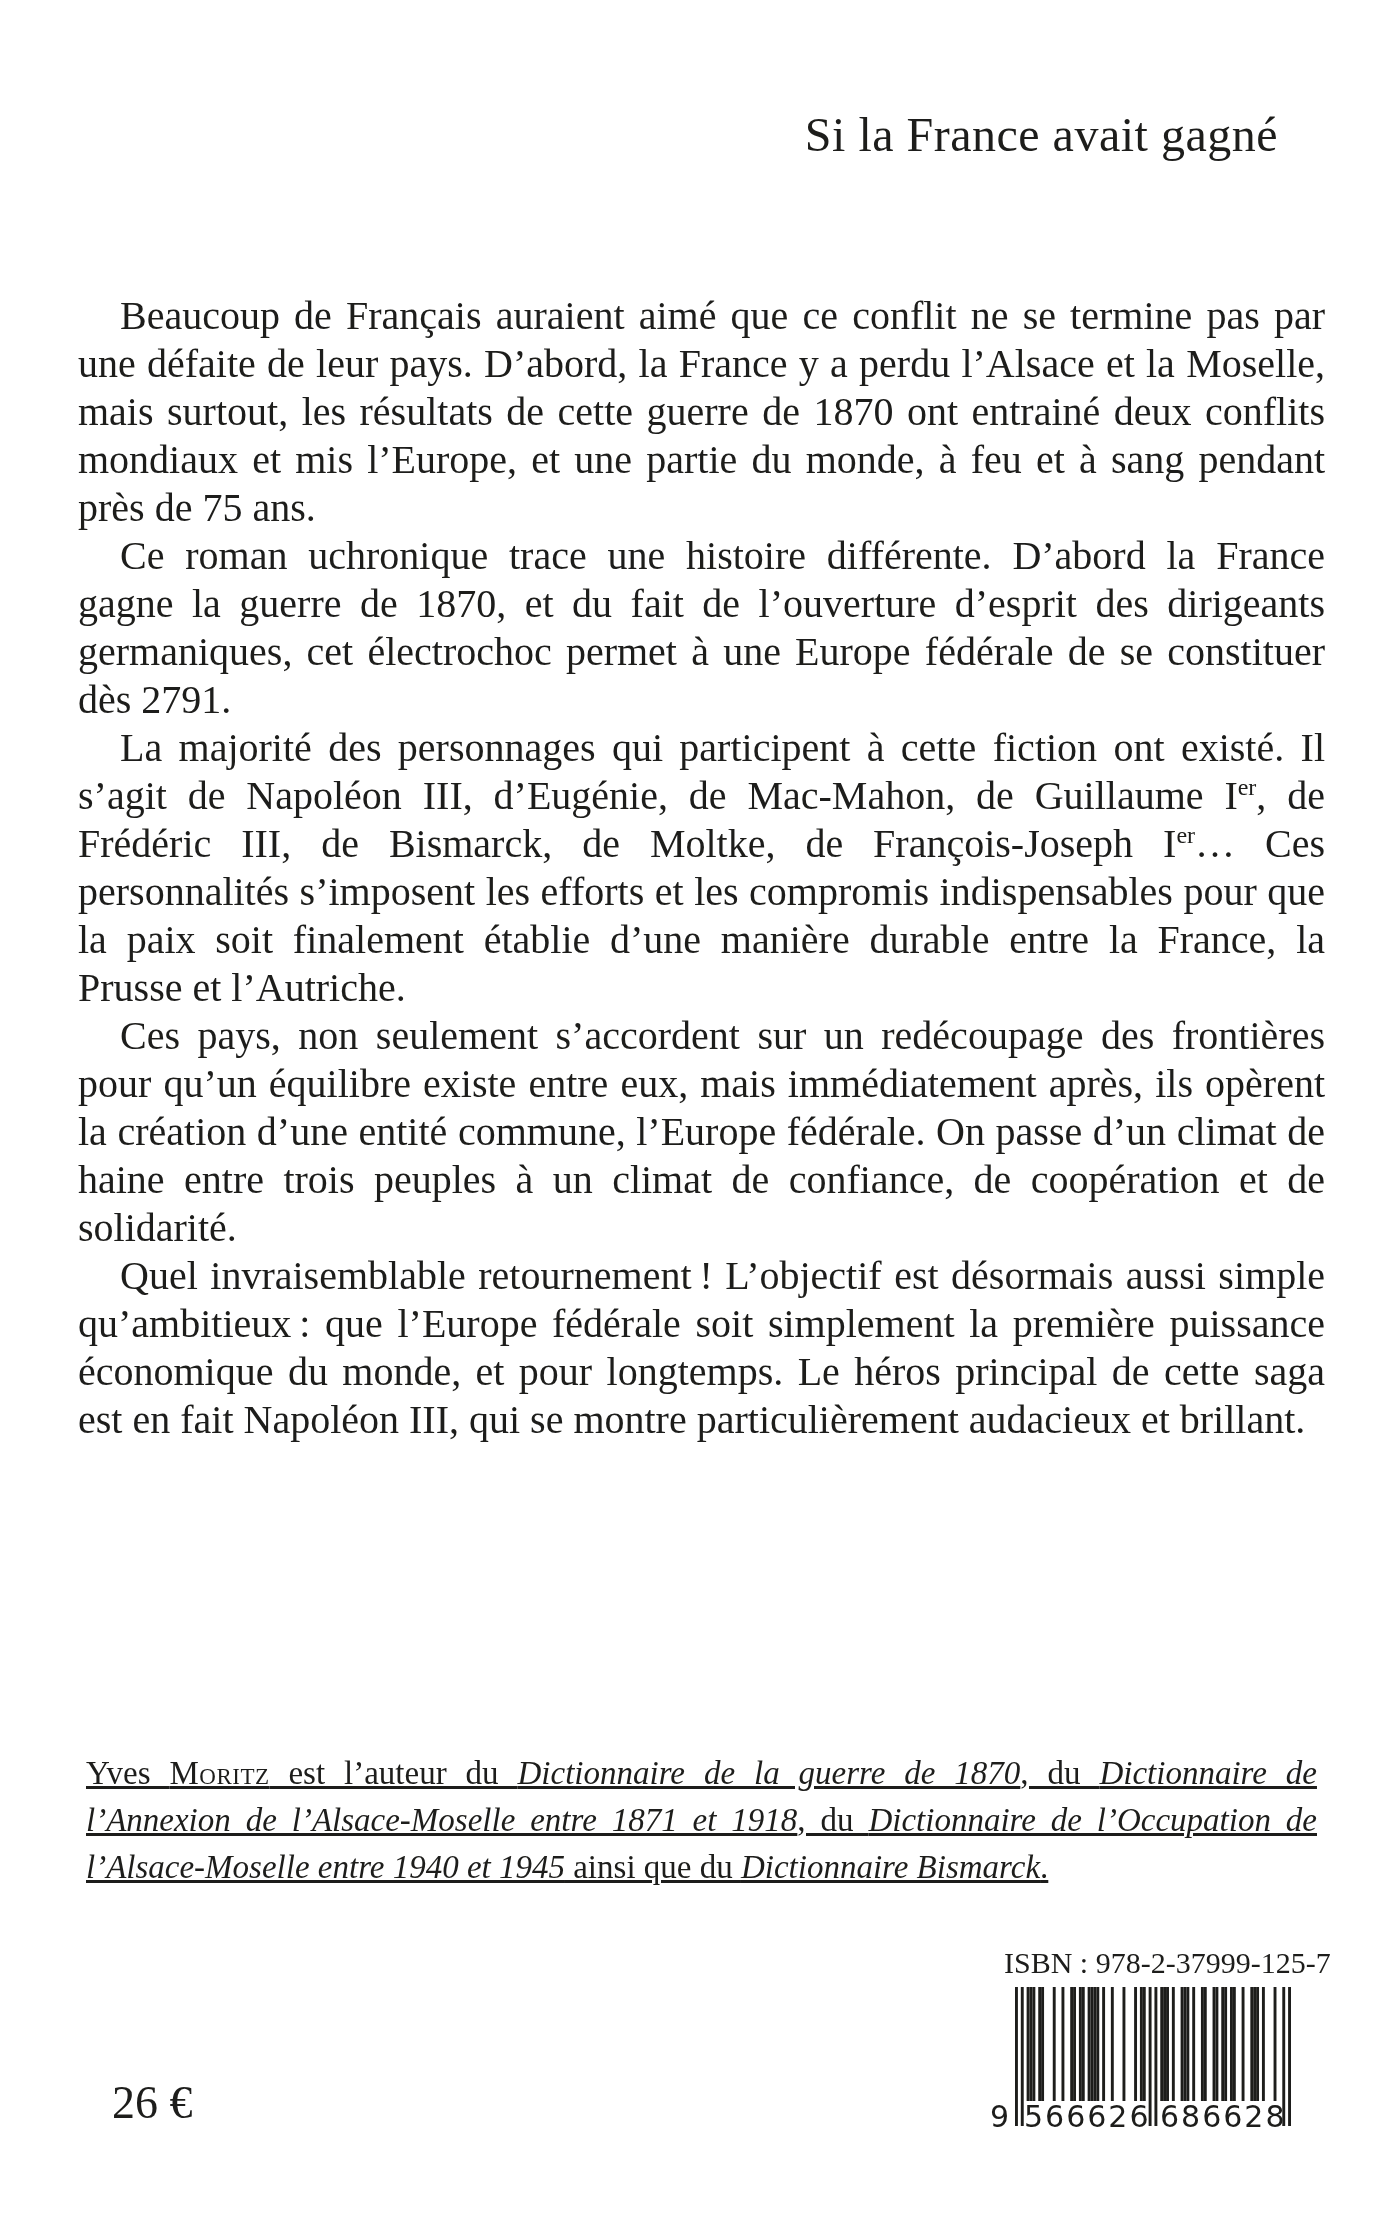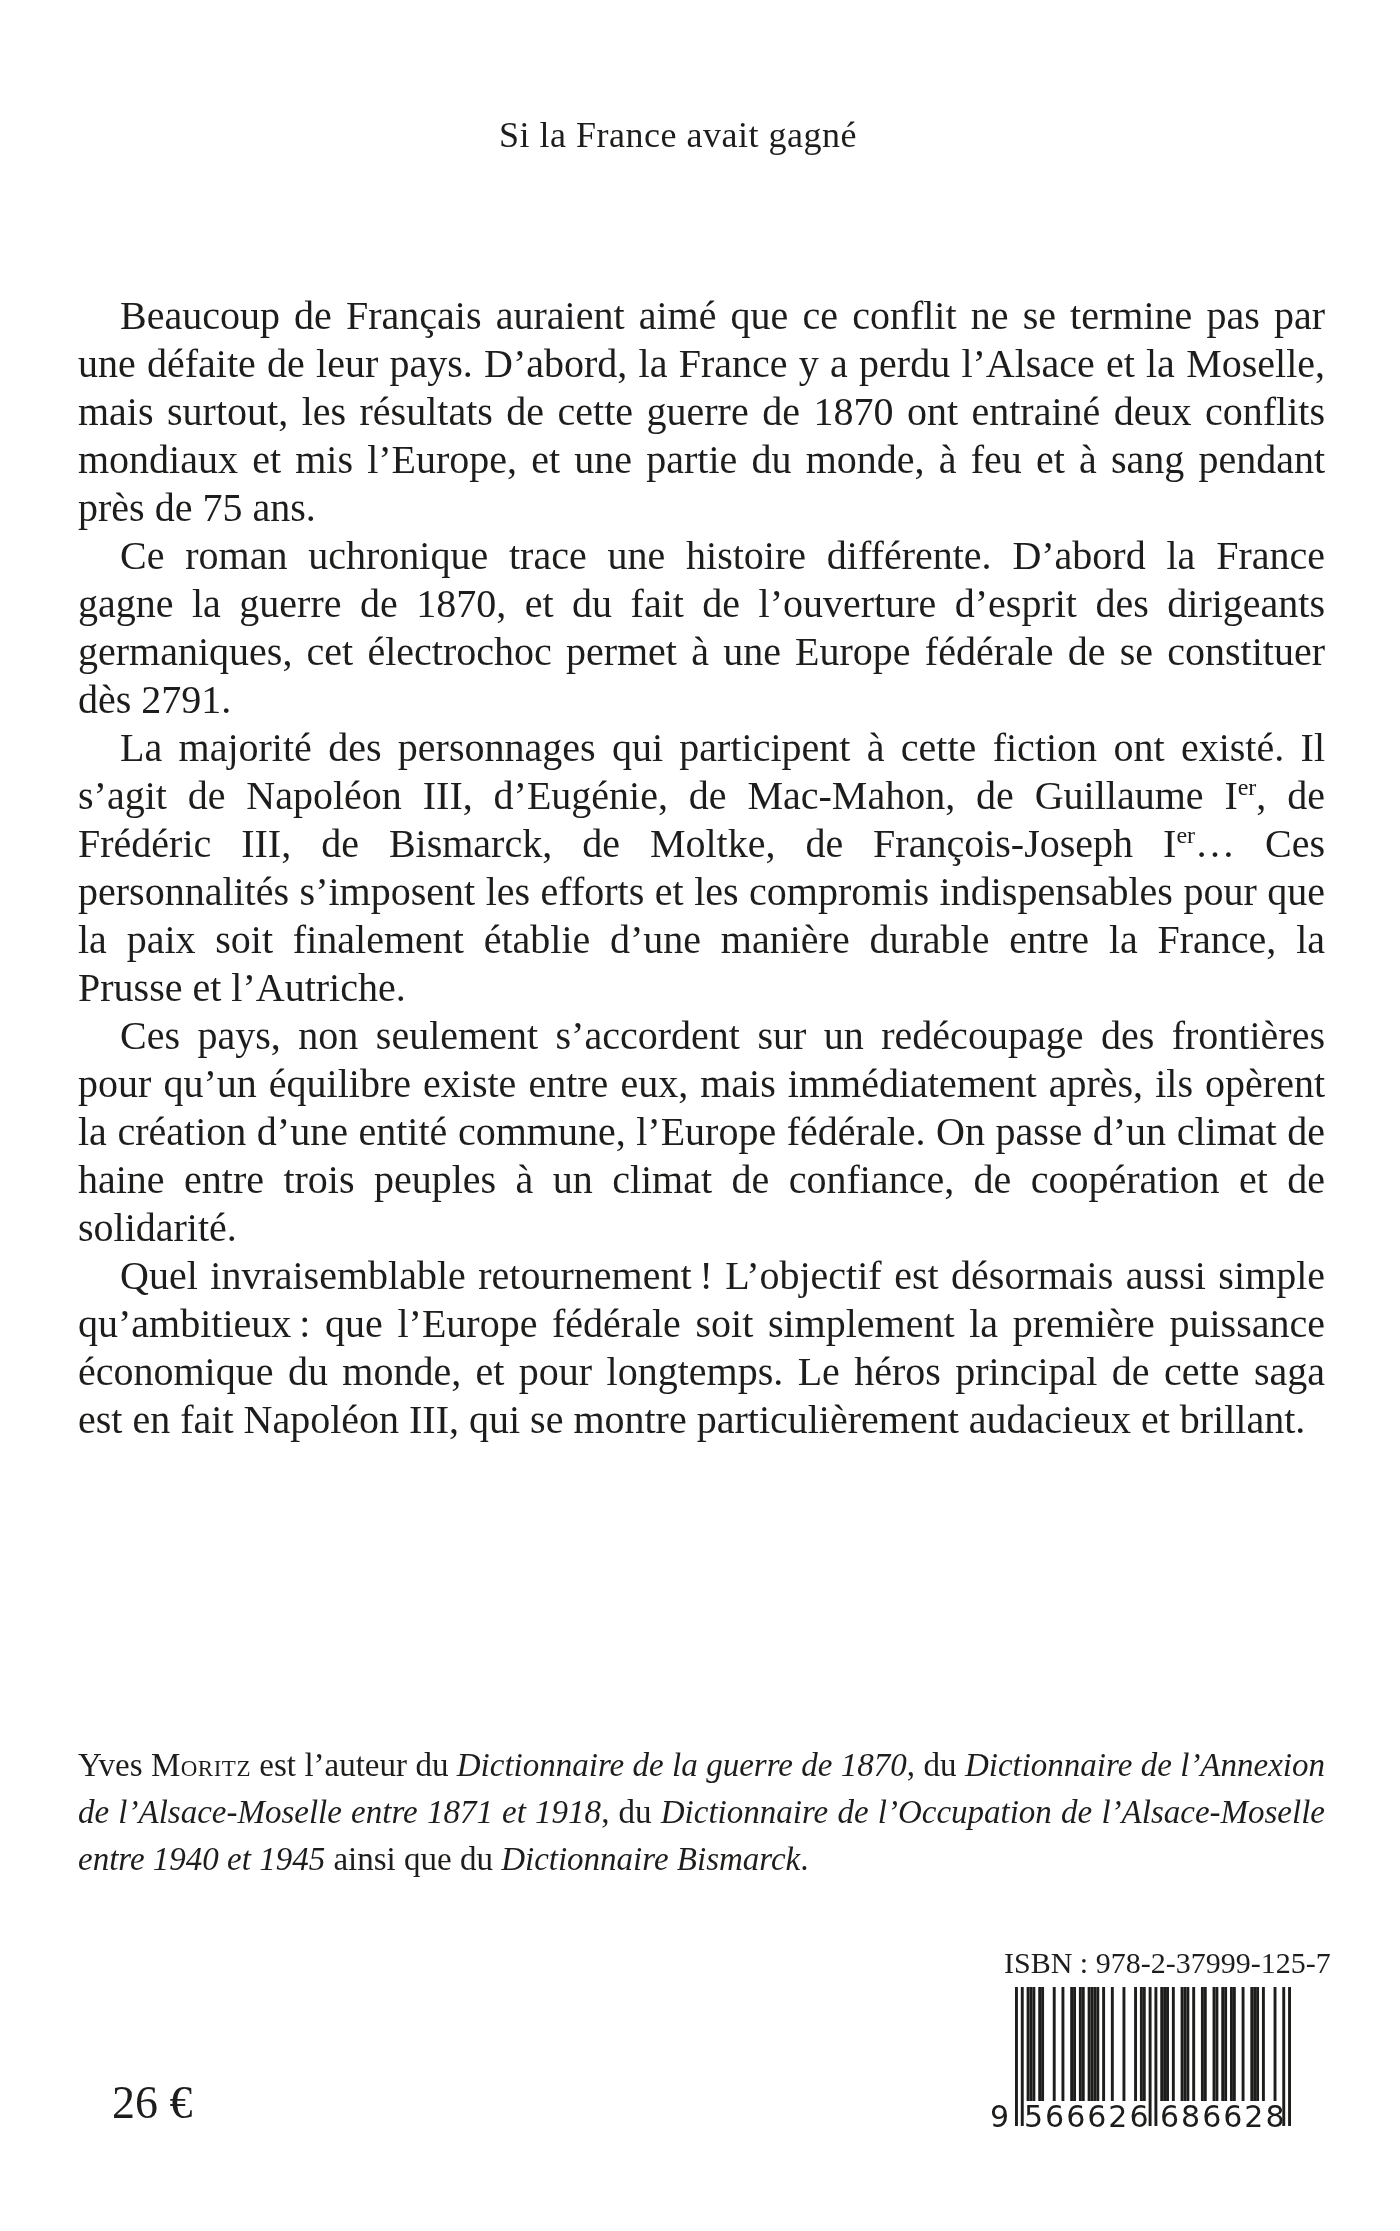--- a/index.html
+++ b/index.html
@@ -15,22 +15,22 @@
     background:#ffffff;
     color:#1d1d1b;
     overflow:hidden;
   }
   
   .title{
     position:absolute;
     top:104px;
     left:78px;
     width:1200px;
-    text-align:center;
-    font-size:36px;
+    text-align:right;
+    font-size:48px;
     line-height:62px;
     letter-spacing:0.5px;
   }
   
   .synopsis{
     position:absolute;
     top:292px;
     left:78px;
     width:1247px;
     font-size:40px;
@@ -42,21 +42,21 @@
   
   .bio{
     position:absolute;
     top:1742px;
     left:78px;
     width:1247px;
     font-size:33px;
     line-height:47px;
     text-align:justify;
   }
-  .bio p{margin:0;}
+  .bio p{margin:8px;text-decoration:underline;}
   
   .seg-r{font-style:normal;}
   .seg-i{font-style:italic;}
   .seg-sc{font-variant:small-caps;letter-spacing:0.5px;}
   sup.seg-sup{font-size:0.60em;line-height:0;}
   
   .price{
     position:absolute;
     left:112px;
     top:2076px;

